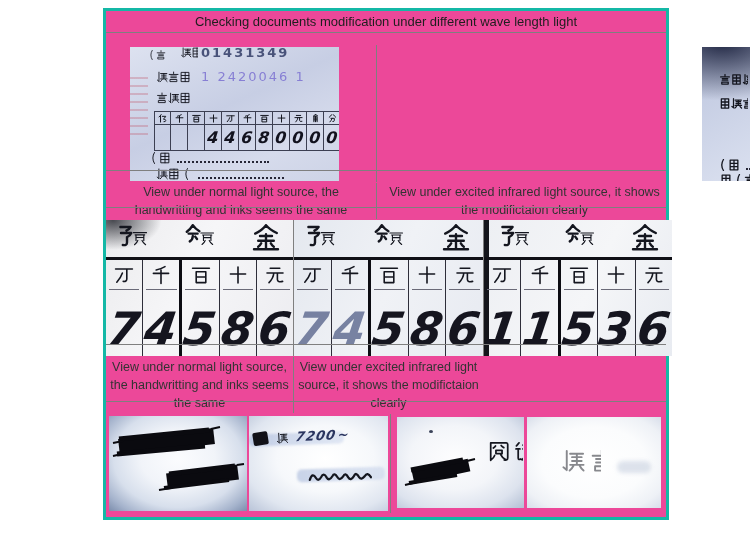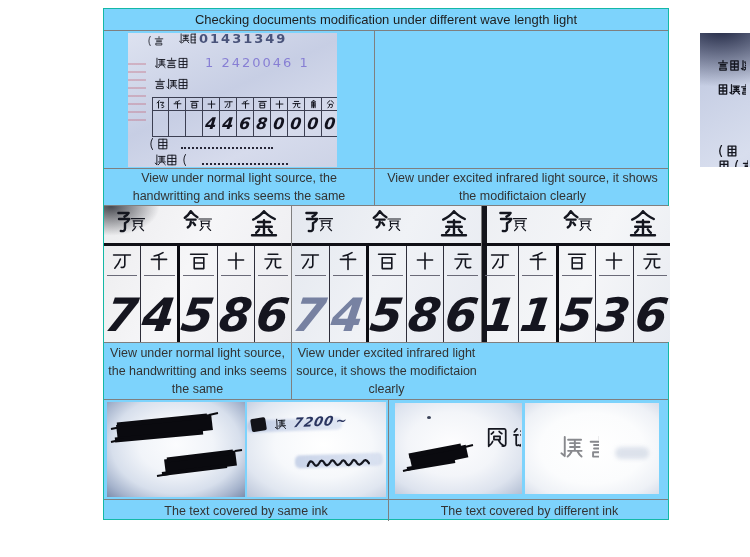--- a/index.html
+++ b/index.html
@@ -1,21 +1,21 @@
 <!DOCTYPE html>
 <html><head>
 <meta charset="utf-8">
 <style>
   *{margin:0;padding:0;box-sizing:border-box}
   html,body{background:#fff}
   .page{position:relative;width:750px;height:557px;background:#fff;font-family:"Liberation Sans",sans-serif;overflow:hidden}
-  .tbl{position:absolute;left:103px;top:8px;width:566px;height:512px;border:1px solid #14b8a6;background:#7dd3fc}
+  .tbl{position:absolute;left:103px;top:8px;width:566px;height:512px;border:3px solid #14b8a6;background:#ec4899}
   .row{position:absolute;left:0;width:100%}
   .bt{border-top:1px solid #7f7f7f}
-  .cell{position:absolute;top:0;height:100%}
+  .cell{position:absolute;top:12px;height:100%}
   .bl{border-left:1px solid #7f7f7f}
   #rowTitle{top:0;height:21px;display:flex;align-items:center;justify-content:center;font-size:13px;color:#1e1e1e}
   #r1i{top:21px;height:138px}
   #r1c{top:159px;height:37px}
   #r2i{top:196px;height:137px}
   #r2c{top:333px;height:57px}
   #r3i{top:390px;height:100px}
   #r3c{top:490px;height:22px}
   .cap{display:flex;align-items:center;justify-content:center;text-align:center;color:#333;font-size:12.5px;line-height:18px;padding:0 4px}
   .alt{position:absolute;width:1px;height:1px;overflow:hidden;opacity:0;pointer-events:none}
@@ -29,21 +29,21 @@
   
   .photo{position:absolute;overflow:hidden}
   .pa{left:24px;top:2px;width:209px;height:134px;background:linear-gradient(155deg,#dde2f0,#c7cee4 45%,#d6dbec 75%,#cdd3e6)}
   .pa::after{content:"";position:absolute;left:0;top:26px;width:18px;height:62px;background:repeating-linear-gradient(0deg,rgba(190,70,90,.28) 0 2px,transparent 2px 8px)}
   .pb{left:325px;top:2px;width:230px;height:134px;background:linear-gradient(150deg,#bcc5de,#d8deee 55%,#c8cfe3)}
   .pb::before{content:"";position:absolute;left:-34px;top:-30px;width:170px;height:86px;background:radial-gradient(ellipse at 32% 30%,rgba(26,32,60,.95),rgba(26,32,60,0) 68%)}
   .serial{position:absolute;display:flex;align-items:center;gap:3px}
   .pa .serial{left:44px;top:-2px;color:#49537a}
   .serial .num{font-family:"DejaVu Sans",sans-serif;font-weight:bold;font-size:13px;letter-spacing:2px}
   .paren-faint{position:absolute;left:6px;top:-2px;color:#8a90a8}
-  .lab{position:absolute;display:flex;align-items:center;gap:12px;color:#181a28}
+  .lab{position:absolute;display:flex;align-items:center;gap:6px;color:#181a28}
   .pa .l1{left:3px;top:22px}
   .pa .l2{left:3px;top:45px}
   .pb .l1{left:0;top:26px;color:#0e1120}
   .pb .l2{left:0;top:50px;color:#0e1120}
   .stampnum{font-family:"DejaVu Sans",sans-serif;font-size:13px;letter-spacing:2px;color:#877fd4;padding-left:4px;white-space:nowrap}
   .agrid{position:absolute;display:flex;border-top:1px solid #3c3f52;border-bottom:1px solid #3c3f52}
   .pa .agrid{left:24px;top:64px;width:186px}
   .acol{flex:0 0 17px;width:17px;border-right:1px solid #3c3f52;display:flex;flex-direction:column}
   .acol:first-child{border-left:1px solid #3c3f52}
   .ah{height:13px;border-bottom:1px solid #3c3f52;display:flex;align-items:center;justify-content:center}
@@ -620,19 +620,15 @@
             <svg class="cj" width="56" height="24" viewBox="0 0 220 100">
                 <use href="#g3"></use>
                 <use href="#g2" x="120"></use>
               </svg>
           </span>
           <span class="smudge"></span>
         </div>
       </div>
     </div>
 
-    <div class="row bt" id="r3c">
-      <div class="cell cap" style="left:0;width:284px">The text covered by same ink</div>
-      <div class="cell bl cap" style="left:284px;width:282px">The text covered by different ink</div>
-    </div>
 
   </div>
 </div>
 
 </body></html>

